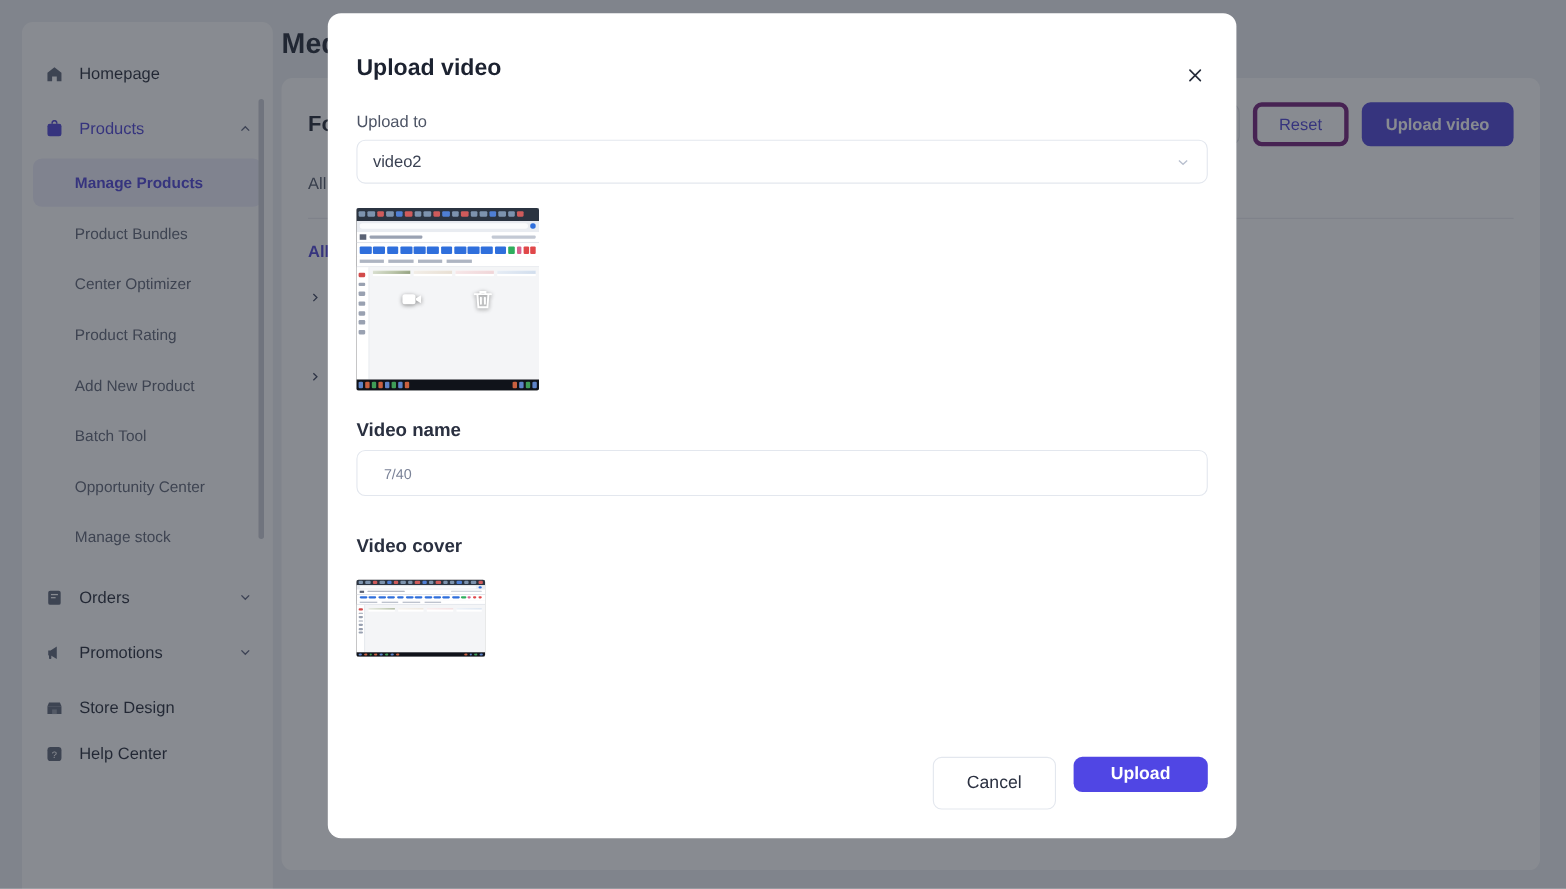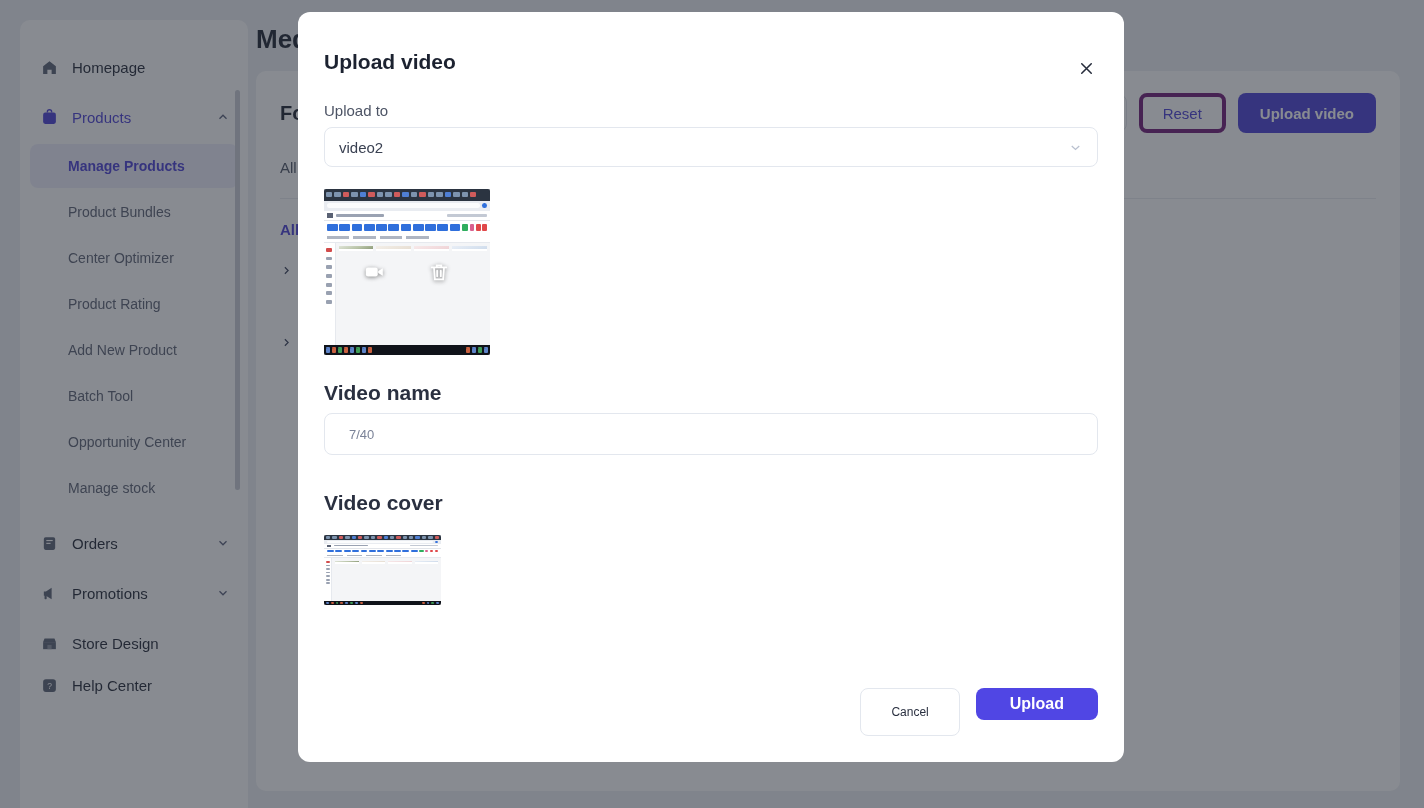--- a/index.html
+++ b/index.html
@@ -226,21 +226,21 @@
     border: none;
   }
 
   .field-label {
     font-size: 15px;
     color: #4d5465;
     margin-top: 28px;
     margin-bottom: 8px;
   }
   .section-label {
-    font-size: 21px;
+    font-size: 17px;
     font-weight: 700;
     color: #2a3040;
   }
 
   .select-box {
     height: 40px;
     border: 1px solid #e3e7ee;
     border-radius: 8px;
     display: flex;
     align-items: center;
@@ -446,21 +446,21 @@
     display: flex;
     justify-content: flex-end;
     gap: 16px;
   }
   .btn-cancel {
     height: 48px;
     padding: 0 30px;
     background: #fff;
     border: 1px solid #e3e7ee;
     border-radius: 8px;
-    font-size: 12px;
+    font-size: 16px;
     color: #2a3040;
     font-family: inherit;
     cursor: pointer;
   }
   .btn-upload {
     height: 32px;
     padding: 0 34px;
     background: #5046e4;
     border: none;
     border-radius: 8px;

